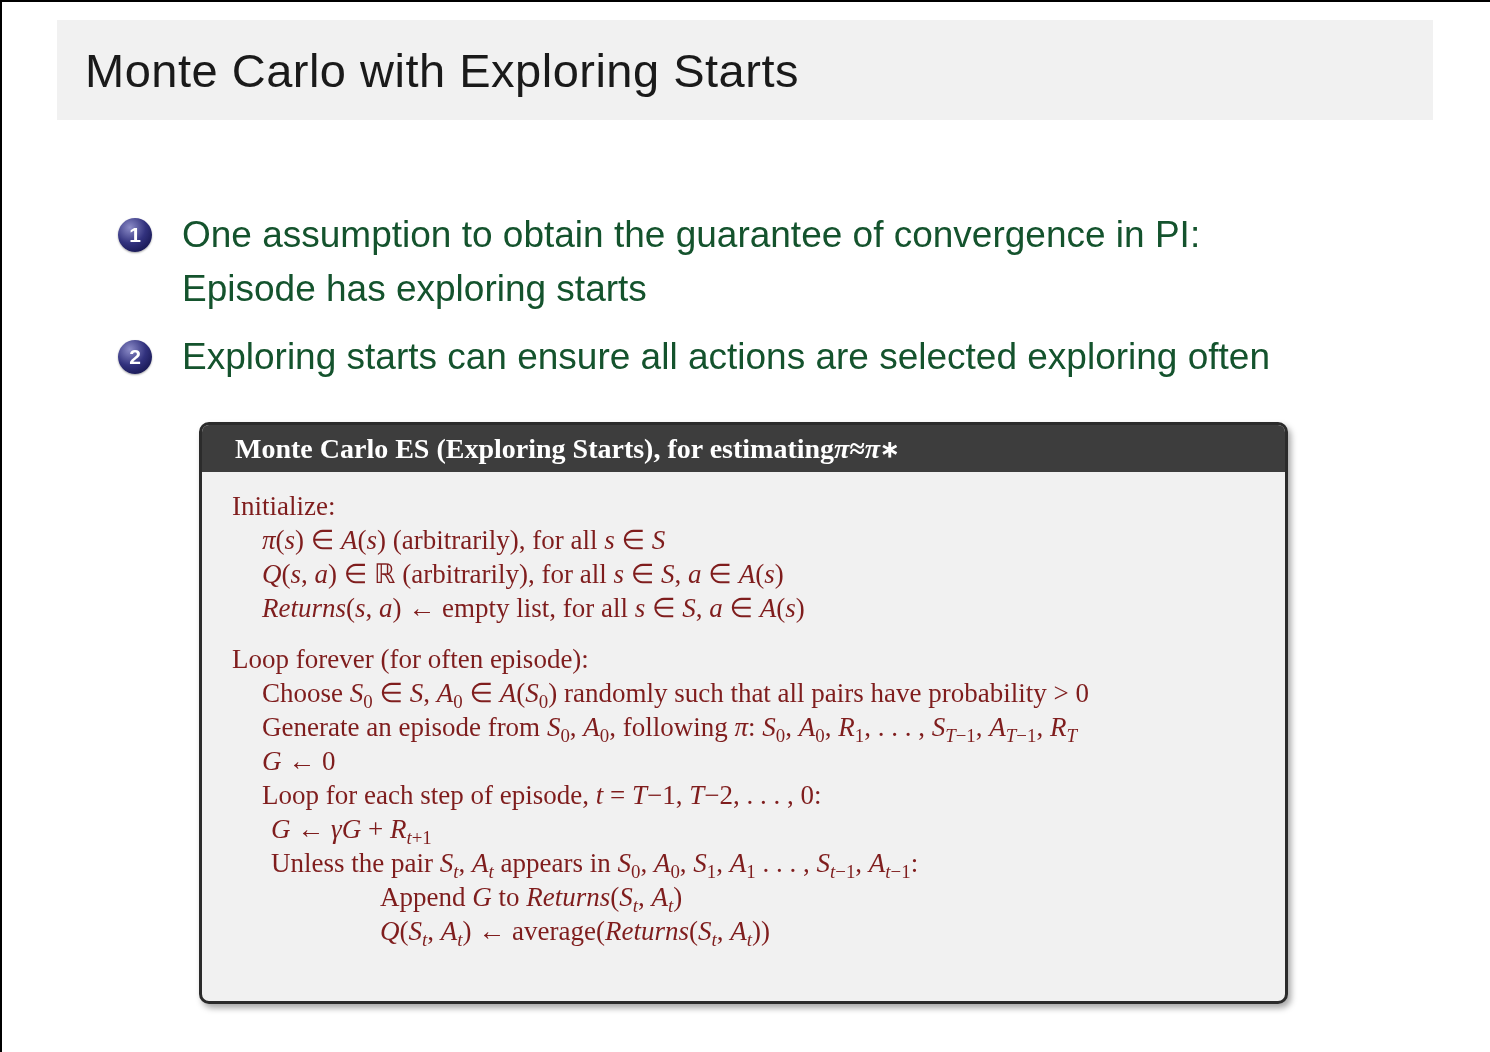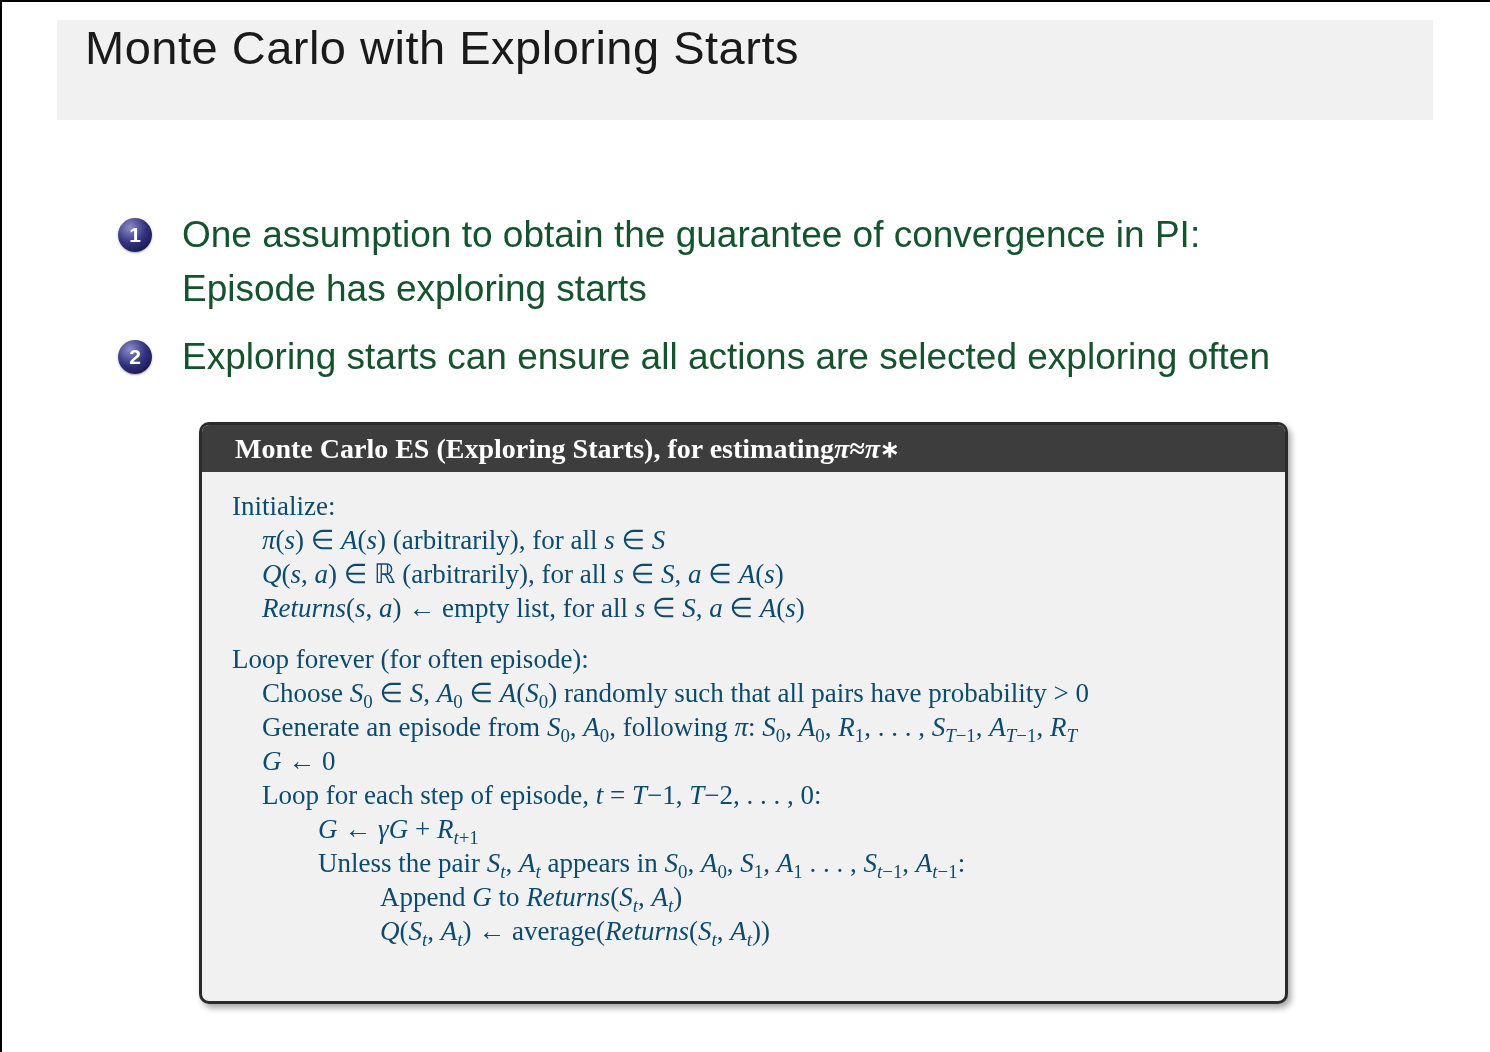--- a/index.html
+++ b/index.html
@@ -14,21 +14,21 @@
     font-family: "Liberation Sans", sans-serif;
     color: #111;
   }
 
   
   .title-bar {
     position: absolute;
     left: 55px; top: 18px;
     width: 1376px; height: 100px;
     background: var(--titlebar_bg, #f1f1f1);
-    display: flex; align-items: flex-start;
+    display: flex; align-items: center;
   }
   .title {
     font-size: 47px;
     padding-left: 28px;
     color: #1a1a1a;
     letter-spacing: 0.5px;
   }
 
   
   .bullets {
@@ -78,28 +78,28 @@
     display: flex; align-items: center;
     padding-left: 33px;
     font-family: Liberation Serif, serif;
     font-weight: bold;
     font-size: 28px;
   }
   .algo-body {
     font-family: "Liberation Serif", serif;
     font-size: 27px;
     line-height: 34px;
-    color: #0c4a6e;
+    color: #7f1d1d;
     padding-top: 17px;
   }
   .algo-line { white-space: nowrap; }
   .algo-line.gap { margin-top: 17px; }
   .indent-0 { margin-left: 30px; }
   .indent-1 { margin-left: 60px; }
-  .indent-2 { margin-left: 116px; }
+  .indent-2 { margin-left: 69px; }
   .indent-3 { margin-left: 178px; }
   .algo-line sub {
     font-size: 70%;
     line-height: 0;
   }
 </style>
 </head>
 <body>
 
 <div class="title-bar">

